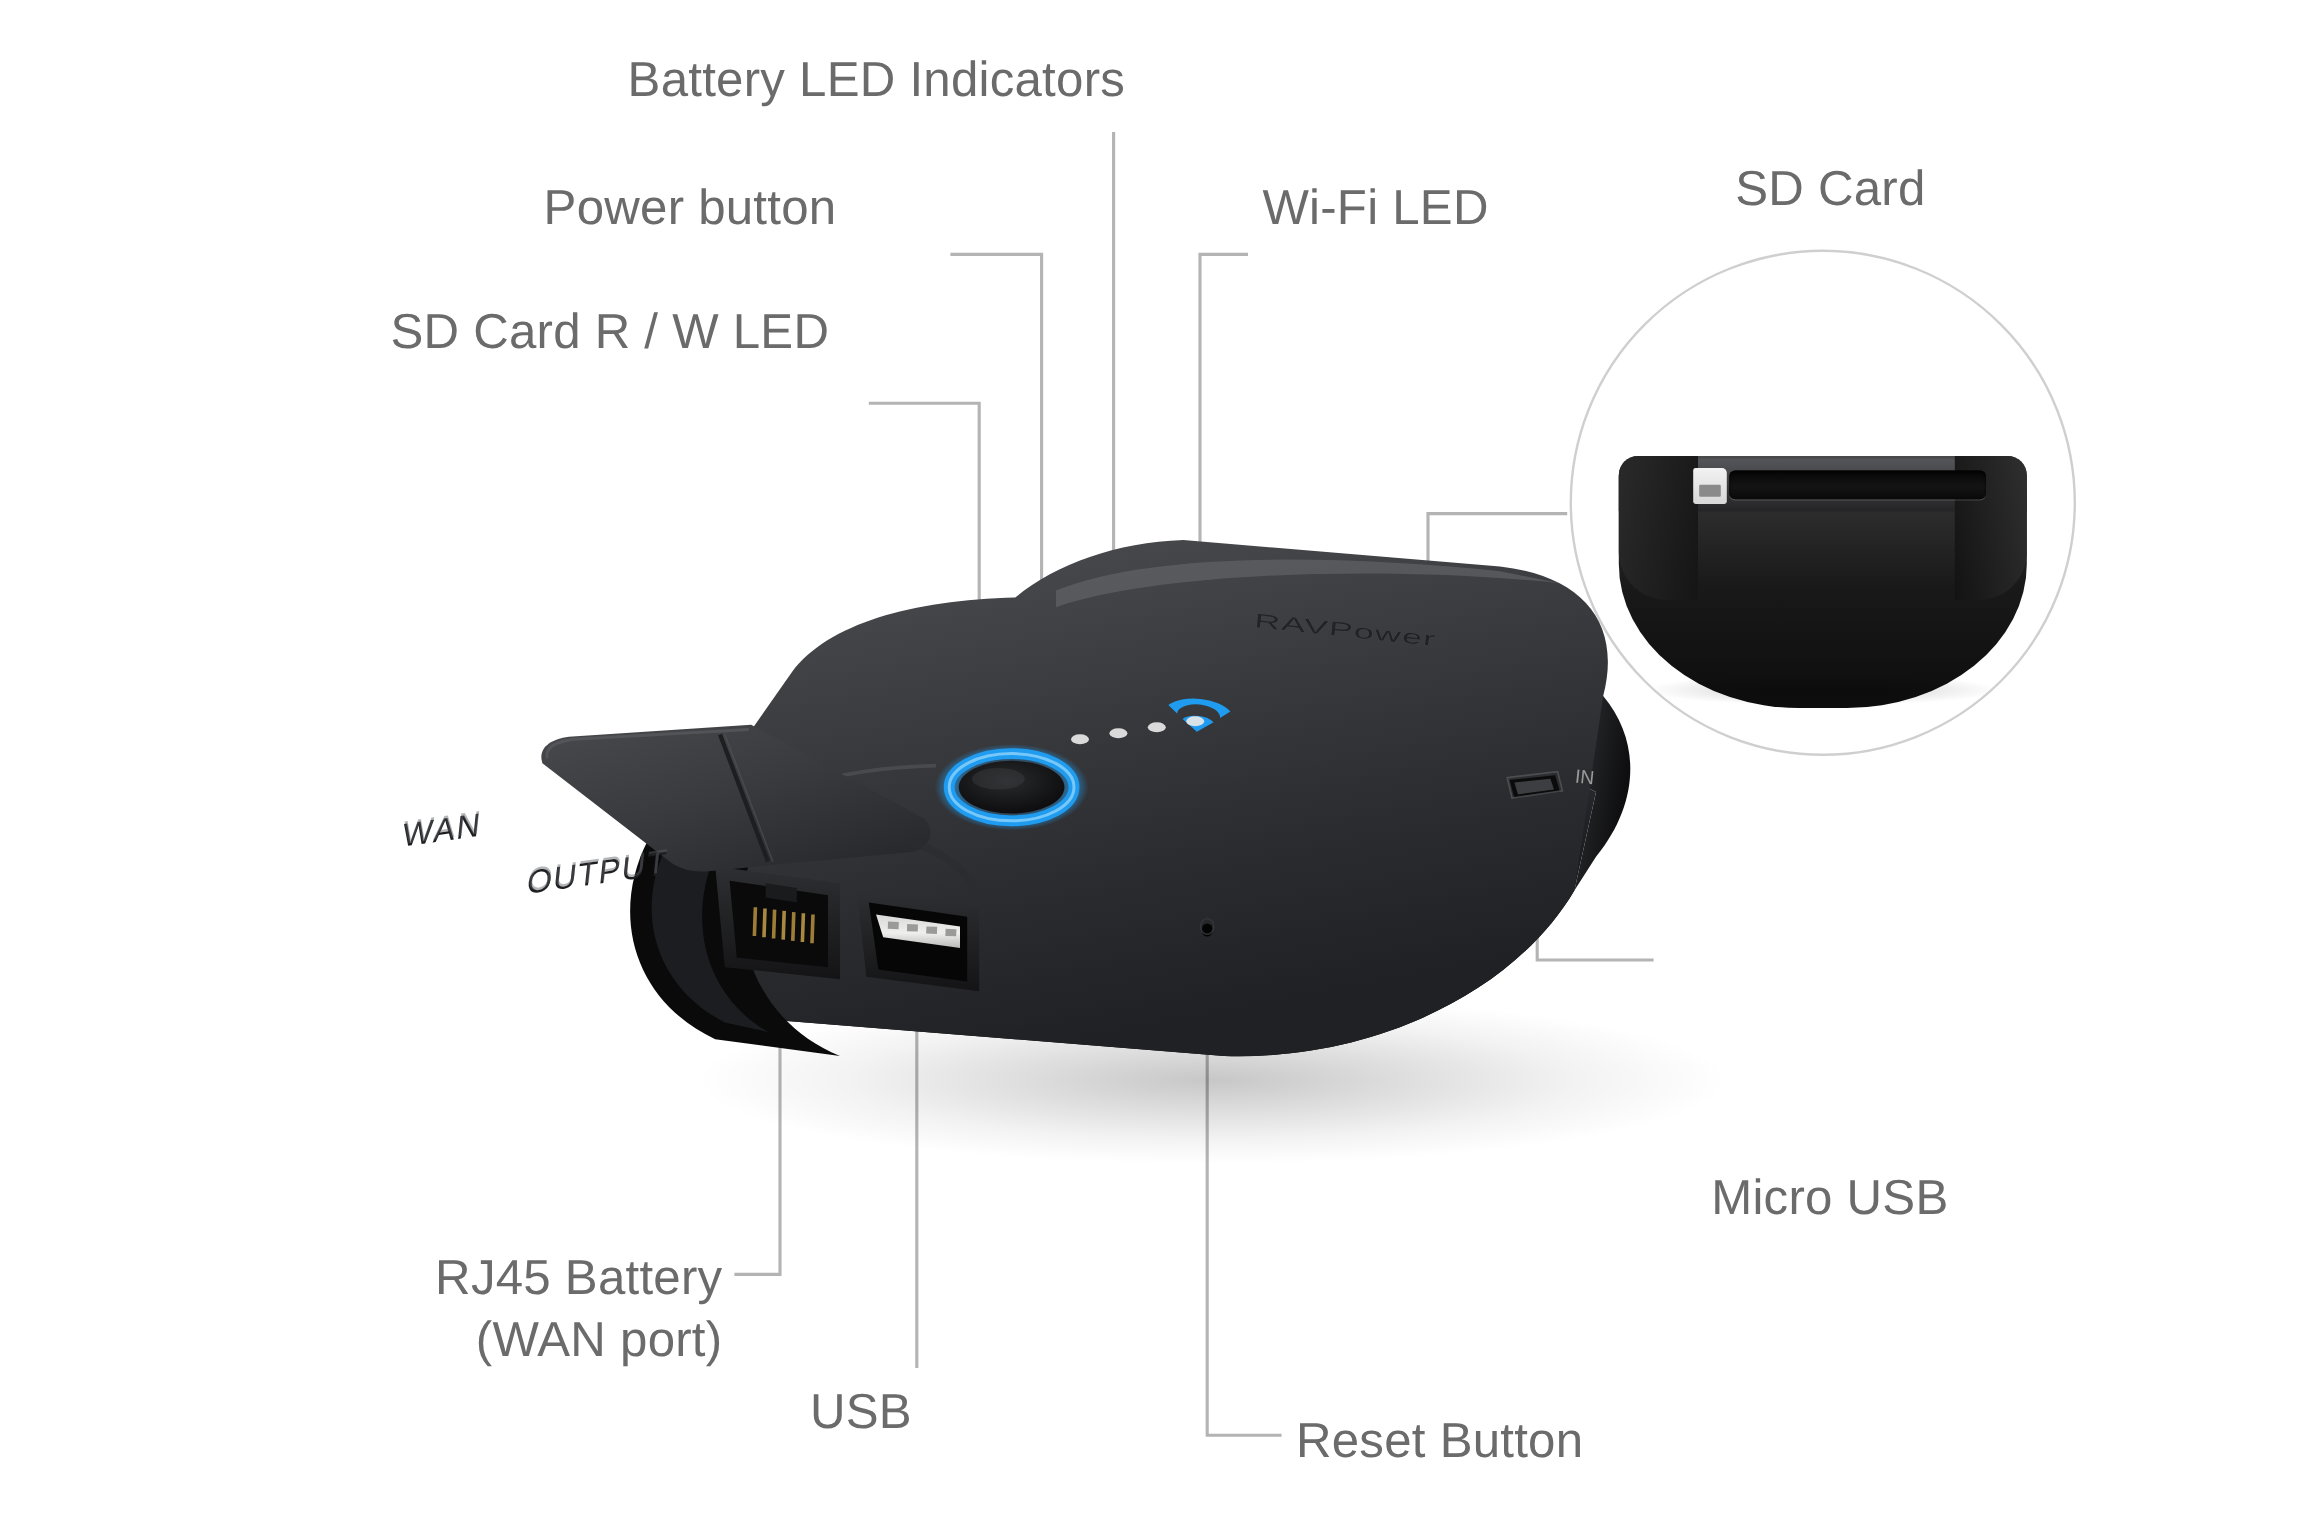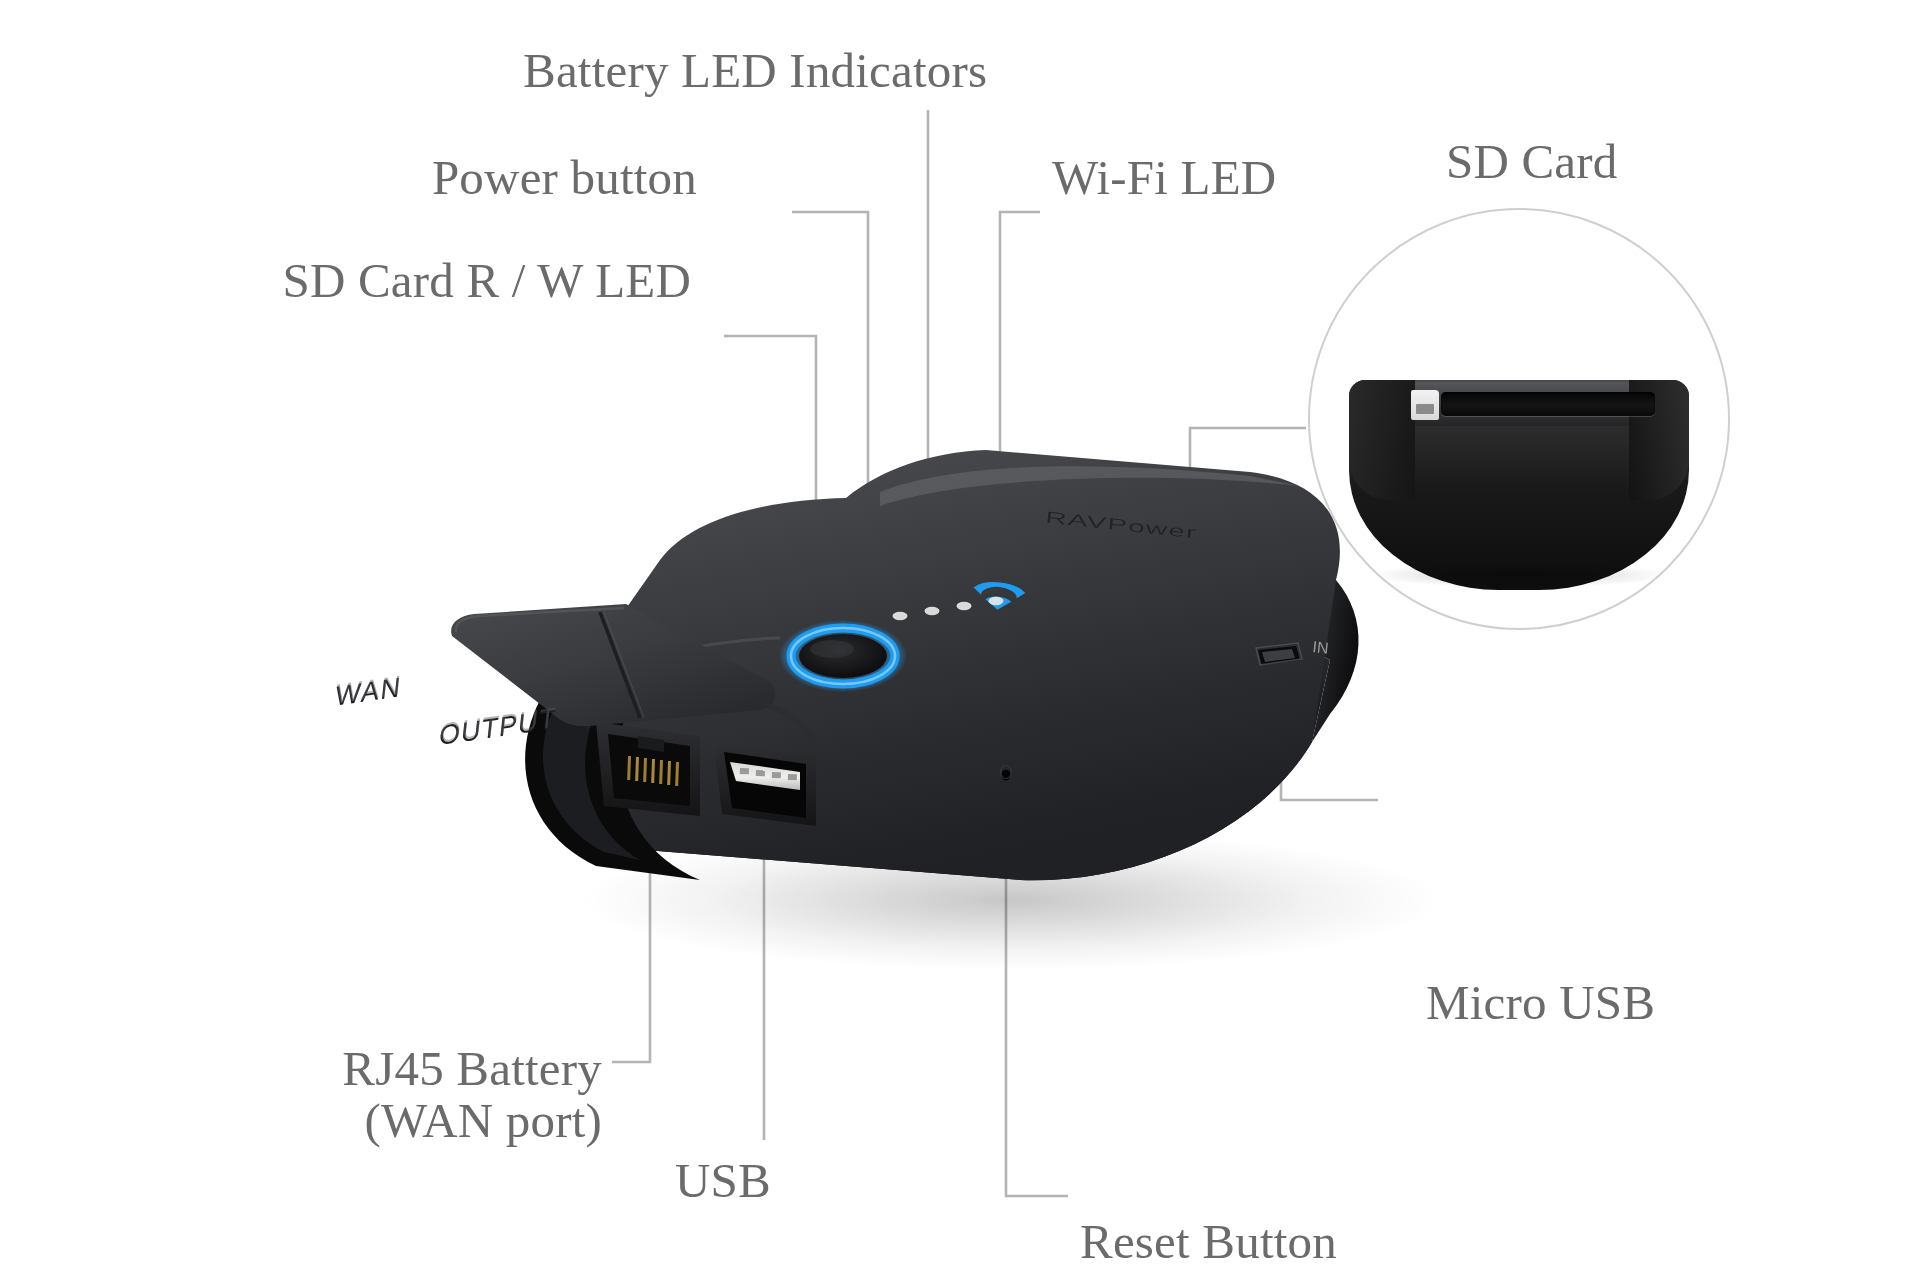--- a/index.html
+++ b/index.html
@@ -9,26 +9,25 @@
     font-family:"Liberation Sans", sans-serif;
     overflow:hidden;
     position:relative;
   }
   #stage{position:absolute;inset:0;width:1920px;height:1280px;}
 
   
   .lbl{
     position:absolute;
     color:#6b6b6b;
-    font-size:49px;
+    font-size:41px;
     font-weight:400;
     letter-spacing:0.2px;
     line-height:1.28;
     white-space:pre;
-    font-family:Liberation Serif, serif;
   }
   .lbl.r{text-align:right;}
 
   
   .svg-lines{position:absolute;left:0;top:0;width:1920px;height:1280px;pointer-events:none;}
 
   
   .inset-circle{
     position:absolute;
     left:1308px;top:208px;
@@ -130,21 +129,21 @@
 
   <div class="lbl" style="left:1446px;top:131px;">SD Card</div>
 
   <div class="lbl" style="left:1388px;top:972px;margin-left:38px;">Micro USB</div>
 
   <div class="lbl r" style="right:1318px;top:1038px;">RJ45 Battery</div>
   <div class="lbl r" style="right:1318px;top:1090px;">(WAN port)</div>
 
   <div class="lbl" style="left:675px;top:1150px;">USB</div>
 
-  <div class="lbl" style="left:1080px;top:1174px;margin-top:37px;">Reset Button</div>
+  <div class="lbl" style="left:1080px;top:1174px;">Reset Button</div>
 
   <div class="inset-circle">
     <div class="inset-dev">
       <div class="inset-topface"></div>
       <div class="inset-leftcap"></div>
       <div class="inset-rightcap"></div>
       <div class="inset-sdcard"></div>
       <div class="inset-slot"></div>
     </div>
     <div class="inset-shadow"></div>

